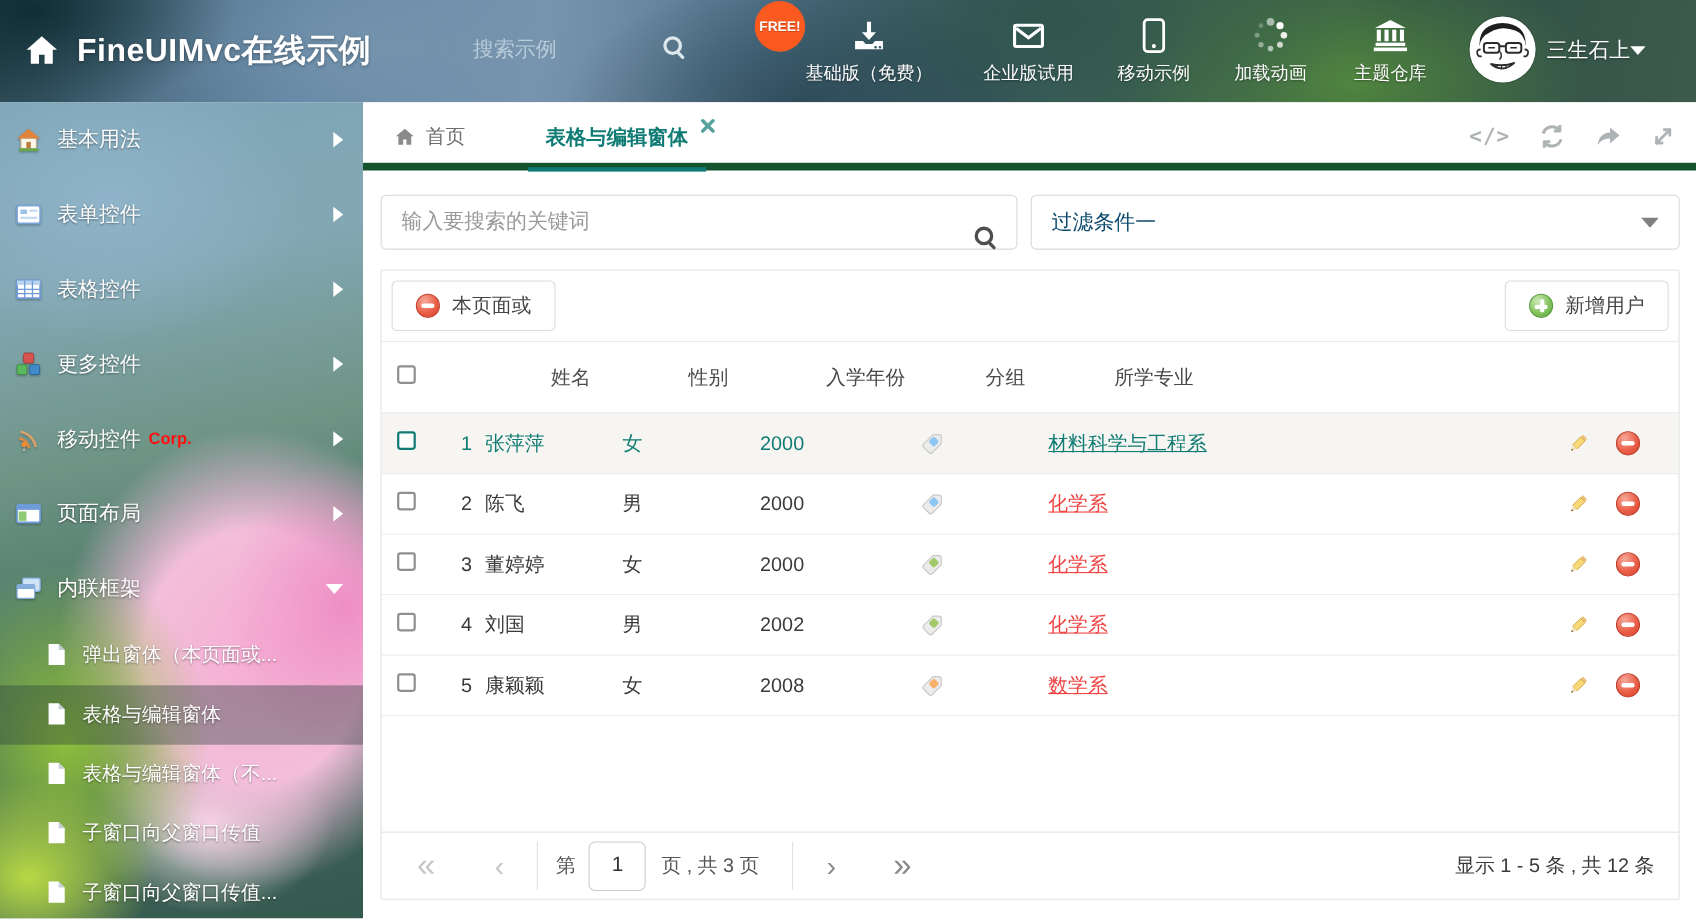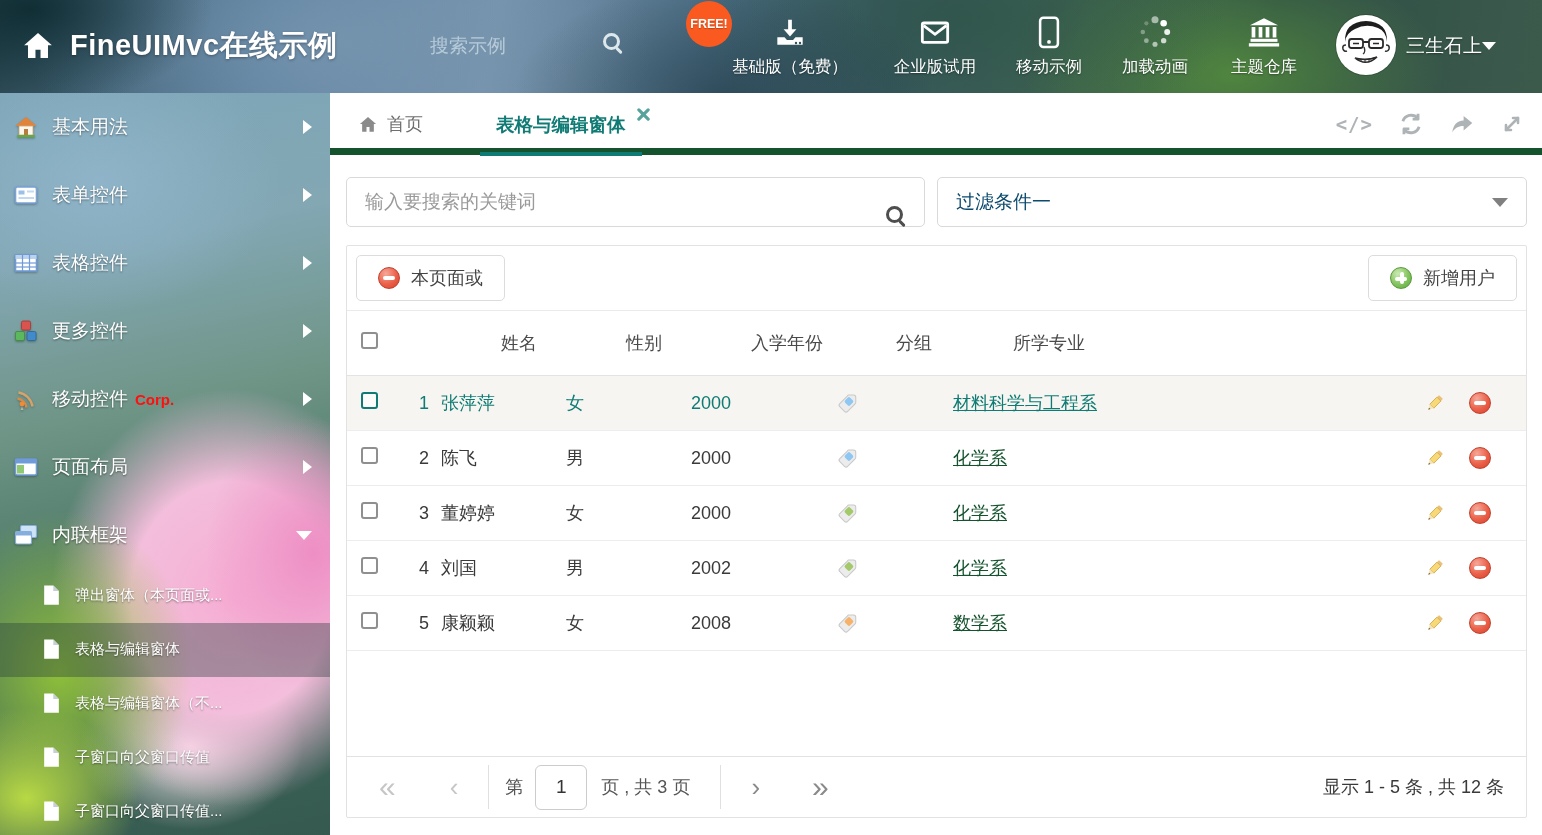--- a/index.html
+++ b/index.html
@@ -42,21 +42,21 @@
       radial-gradient(ellipse 250px 290px at 70% 68%, #f6aed4 0%, #f3bedb 40%, rgba(246,174,212,0) 72%),
       radial-gradient(ellipse 160px 120px at 58% 88%, #f8e9ee 0%, rgba(248,233,238,0) 70%),
       radial-gradient(ellipse 280px 200px at 30% 12%, #8fb4c9 0%, rgba(143,180,201,0) 65%),
       linear-gradient(168deg,#7da6b8 0%,#83a7b3 22%,#6f9587 42%,#527d6c 58%,#40685c 74%,#35594f 100%);
   }
   .snav-item{ height:68px; display:flex; align-items:center; padding:0 18px 0 14px; color:#fff; font-size:19px; cursor:pointer; position:relative; text-shadow:0 1px 2px rgba(0,0,0,.45);}
   .snav-item .sicon{ width:24px; height:24px; margin-right:14px; flex:none; filter:drop-shadow(0 1px 1px rgba(0,0,0,.3)); }
   .snav-item .arrow-r{ margin-left:auto; width:0; height:0; border-top:7px solid transparent; border-bottom:7px solid transparent; border-left:9px solid #fff; }
   .snav-item .arrow-d{ margin-left:auto; width:0; height:0; border-left:8px solid transparent; border-right:8px solid transparent; border-top:9px solid #fff; }
   .corp{ color:#ff1010; font-size:15px; margin-left:7px; text-shadow:none; font-weight:bold;}
-  .snav-sub{ height:54px; display:flex; align-items:center; padding:0 18px 2px 42px; color:#fff; font-size:15px; cursor:pointer; text-shadow:0 1px 2px rgba(0,0,0,.45); white-space:nowrap;}
+  .snav-sub{ height:54px; display:flex; align-items:center; padding:0 18px 2px 42px; color:#fff; font-size:18px; cursor:pointer; text-shadow:0 1px 2px rgba(0,0,0,.45); white-space:nowrap;}
   .snav-sub .sicon{ width:19px; height:22px; margin-right:14px; flex:none;}
   .snav-sub.sel{ background:rgba(40,60,60,.38); }
 
   
   .main{ position:absolute; left:330px; top:93px; width:1212px; height:742px; background:#fff; }
 
   
   .tabstrip{ position:absolute; left:0; top:0; width:100%; height:62px; border-bottom:7px solid #14532d; }
   .tab-home{ position:absolute; left:28px; top:0; height:62px; display:flex; align-items:center; gap:9px; color:#6e6e6e; font-size:18px; cursor:pointer;}
   .tab-active{ position:absolute; left:150px; top:0; height:62px; display:flex; align-items:center; padding:0 16px; color:#0f7b74; font-size:18.5px; font-weight:bold; cursor:pointer;}
@@ -83,21 +83,21 @@
   .trow.hl{ background:#f6f5f1; color:#0f7b74; }
   .trow.hl .c-major a{ color:#0f7b74; }
   .trow.hl .cb{ border-color:#0f7b74; }
   .c-check{ width:44px; flex:none; padding-left:14px; }
   .c-num{ width:50px; flex:none; text-align:right; padding-right:12px; }
   .c-name{ width:125px; flex:none; padding-left:0; }
   .c-gender{ width:125px; flex:none; }
   .c-year{ width:145px; flex:none; }
   .c-group{ width:117px; flex:none; display:flex; align-items:center; }
   .c-major{ flex:1; }
-  .c-major a{ color:#14532d; text-decoration:underline; cursor:pointer; }
+  .c-major a{ color:#ef4444; text-decoration:underline; cursor:pointer; }
   .c-actions{ width:120px; flex:none; display:flex; align-items:center; gap:24px; padding-left:18px; }
   .thead .c-name{ margin-left:60px; width:125px;}
   .cb{ display:inline-block; width:17px; height:17px; border:2px solid #8f8f8f; border-radius:3px; background:rgba(255,255,255,.7); cursor:pointer; }
   .gfiller{ flex:1; }
 
   
   .mag{ position:relative; width:21px; height:21px; display:inline-block; }
   .mag::before{ content:""; position:absolute; left:1px; top:1px; width:11px; height:11px; border:3px solid currentColor; border-radius:50%; }
   .mag::after{ content:""; position:absolute; left:14px; top:14px; width:8px; height:3.2px; background:currentColor; border-radius:2px; transform:rotate(45deg); transform-origin:0 50%; }
 

